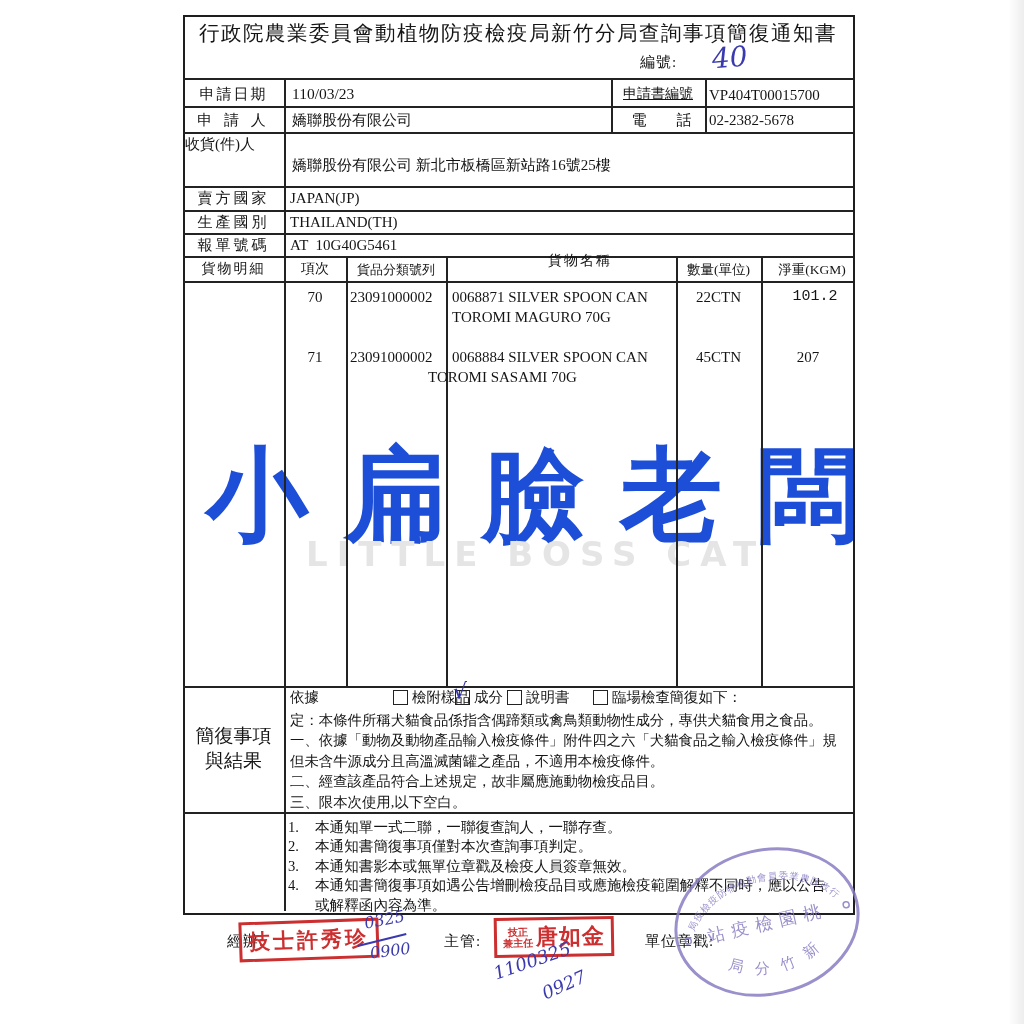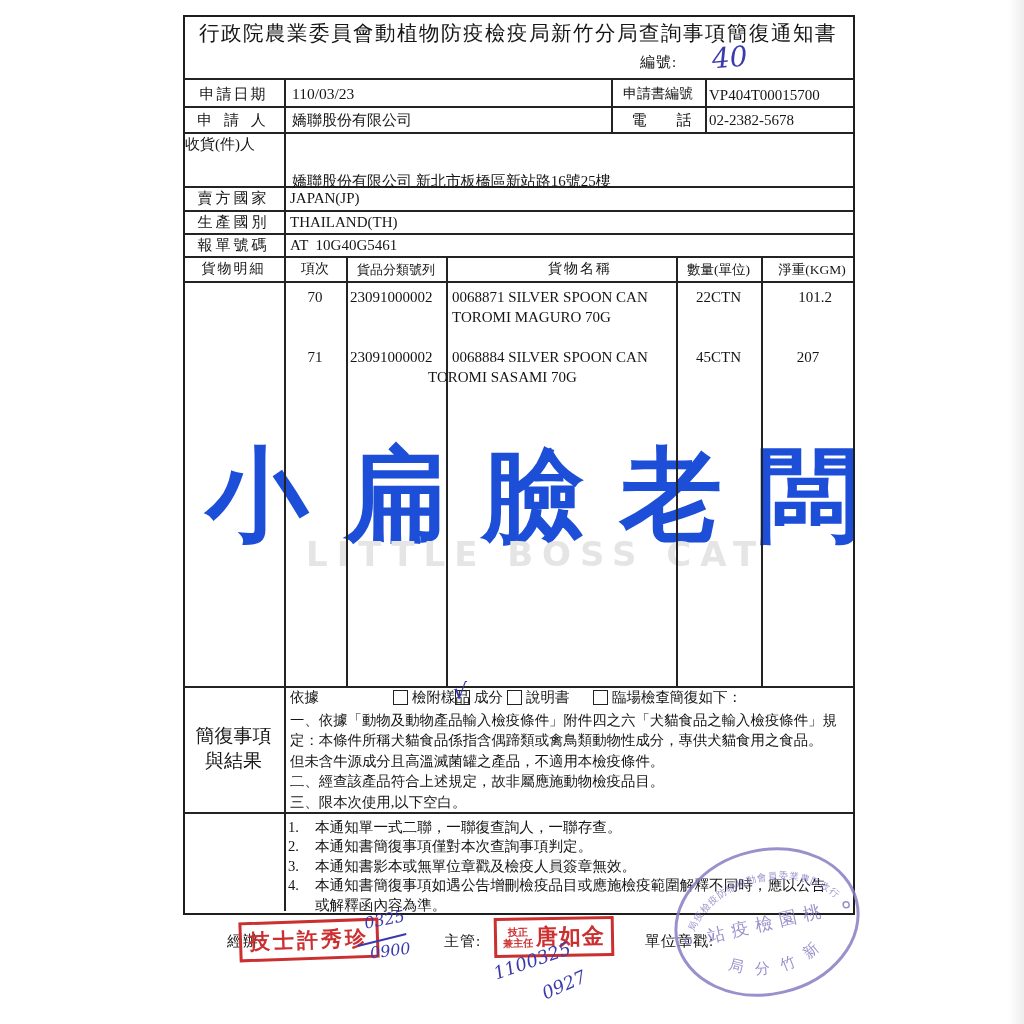--- a/index.html
+++ b/index.html
@@ -71,54 +71,54 @@
   <div class="vl" style="left:446px;top:256px;height:430px;"></div>
   <div class="vl" style="left:676px;top:256px;height:430px;"></div>
   <div class="vl" style="left:761px;top:256px;height:430px;"></div>
 
   <div class="t ctr" style="left:183px;top:21px;width:670px;font-size:20.5px;letter-spacing:1.5px;">行政院農業委員會動植物防疫檢疫局新竹分局查詢事項簡復通知書</div>
   <div class="t" style="left:640px;top:53px;font-size:15px;letter-spacing:1px;">編號:</div>
   <div class="t hand" style="left:712px;top:41px;font-size:28px;transform:rotate(-5deg);">40</div>
 
   <div class="t ctr" style="left:183px;top:85px;width:101px;letter-spacing:2px;">申請日期</div>
   <div class="t" style="left:292px;top:85px;font-size:15.5px;">110/03/23</div>
-  <div class="t ctr" style="left:612px;top:86px;width:92px;font-size:14px;">申請書編號</div>
+  <div class="t ctr" style="left:612px;top:86px;width:92px;font-size:14px;text-decoration:underline;">申請書編號</div>
   <div class="t" style="left:709px;top:86px;">VP404T00015700</div>
 
   <div class="t ctr" style="left:183px;top:111px;width:101px;letter-spacing:4px;">申 請 人</div>
   <div class="t" style="left:292px;top:111px;">嬌聯股份有限公司</div>
   <div class="t ctr" style="left:612px;top:111px;width:99px;">電　　話</div>
   <div class="t" style="left:709px;top:111px;">02-2382-5678</div>
 
   <div class="t" style="left:185px;top:135px;">收貨(件)人</div>
-  <div class="t" style="left:292px;top:172px;">嬌聯股份有限公司 新北市板橋區新站路16號25樓</div>
+  <div class="t" style="left:292px;top:156px;">嬌聯股份有限公司 新北市板橋區新站路16號25樓</div>
 
   <div class="t ctr" style="left:183px;top:189px;width:101px;letter-spacing:3px;">賣方國家</div>
   <div class="t" style="left:290px;top:189px;">JAPAN(JP)</div>
 
   <div class="t ctr" style="left:183px;top:213px;width:101px;letter-spacing:3px;">生產國別</div>
   <div class="t" style="left:290px;top:213px;">THAILAND(TH)</div>
 
   <div class="t ctr" style="left:183px;top:236px;width:101px;letter-spacing:3px;">報單號碼</div>
   <div class="t" style="left:290px;top:236px;">AT  10G40G5461</div>
 
   <div class="t ctr" style="left:183px;top:261px;width:101px;font-size:14px;letter-spacing:2px;">貨物明細</div>
   <div class="t ctr" style="left:284px;top:261px;width:62px;font-size:14px;">項次</div>
   <div class="t ctr" style="left:346px;top:262px;width:100px;font-size:13px;">貨品分類號列</div>
-  <div class="t ctr" style="left:446px;top:261px;width:268px;font-size:14px;letter-spacing:2px;">貨物名稱</div>
+  <div class="t ctr" style="left:446px;top:253px;width:268px;font-size:14px;letter-spacing:2px;">貨物名稱</div>
   <div class="t ctr" style="left:676px;top:262px;width:85px;font-size:13.5px;">數量(單位)</div>
   <div class="t ctr" style="left:761px;top:262px;width:102px;font-size:13.5px;">淨重(KGM)</div>
 
   <div>
     <div class="t ctr" style="left:284px;top:288px;width:62px;">70</div>
     <div class="t" style="left:350px;top:288px;">23091000002</div>
     <div class="t" style="left:452px;top:288px;">0068871 SILVER SPOON CAN</div>
     <div class="t" style="left:452px;top:308px;">TOROMI MAGURO 70G</div>
     <div class="t ctr" style="left:676px;top:288px;width:85px;">22CTN</div>
-    <div class="t ctr" style="left:761px;top:288px;width:108px;">101.2</div>
+    <div class="t ctr" style="left:761px;top:288px;width:108px;font-family:Liberation Mono, monospace;">101.2</div>
   </div>
 
   <div>
     <div class="t ctr" style="left:284px;top:348px;width:62px;">71</div>
     <div class="t" style="left:350px;top:348px;">23091000002</div>
     <div class="t" style="left:452px;top:348px;">0068884 SILVER SPOON CAN</div>
     <div class="t" style="left:428px;top:368px;">TOROMI SASAMI 70G</div>
     <div class="t ctr" style="left:676px;top:348px;width:85px;">45CTN</div>
     <div class="t ctr" style="left:761px;top:348px;width:94px;">207</div>
   </div>
@@ -145,22 +145,22 @@
       <span>說明書</span>
     </span>
     <span class="cbg" style="left:303px;">
       <span class="box"></span>
       <span>臨場檢查</span>
     </span>
     <span class="cbg" style="left:365px;">，簡復如下：</span>
   </div>
 
   <div class="para">
+    <div>定：本條件所稱犬貓食品係指含偶蹄類或禽鳥類動物性成分，專供犬貓食用之食品。</div>
     <div>一、依據「動物及動物產品輸入檢疫條件」附件四之六「犬貓食品之輸入檢疫條件」規</div>
-    <div>定：本條件所稱犬貓食品係指含偶蹄類或禽鳥類動物性成分，專供犬貓食用之食品。</div>
     <div>但未含牛源成分且高溫滅菌罐之產品，不適用本檢疫條件。</div>
     <div>二、經查該產品符合上述規定，故非屬應施動物檢疫品目。</div>
     <div>三、限本次使用,以下空白。</div>
   </div>
 
   <div class="notes">
     <div class="note">
       <span class="no">1.</span>
       <span class="tx">本通知單一式二聯，一聯復查詢人，一聯存查。</span>
     </div>

